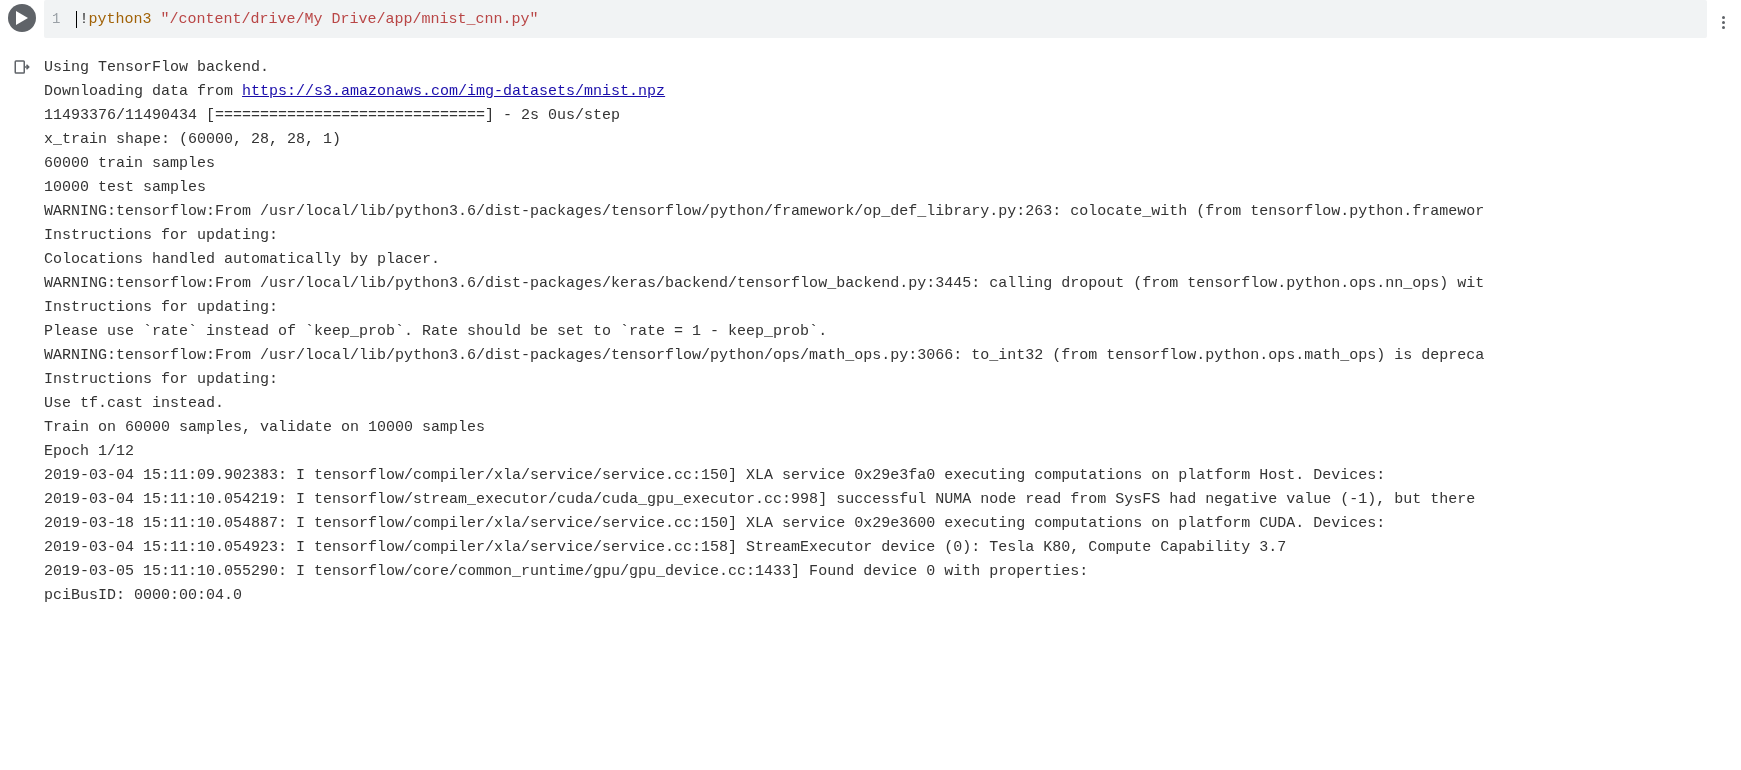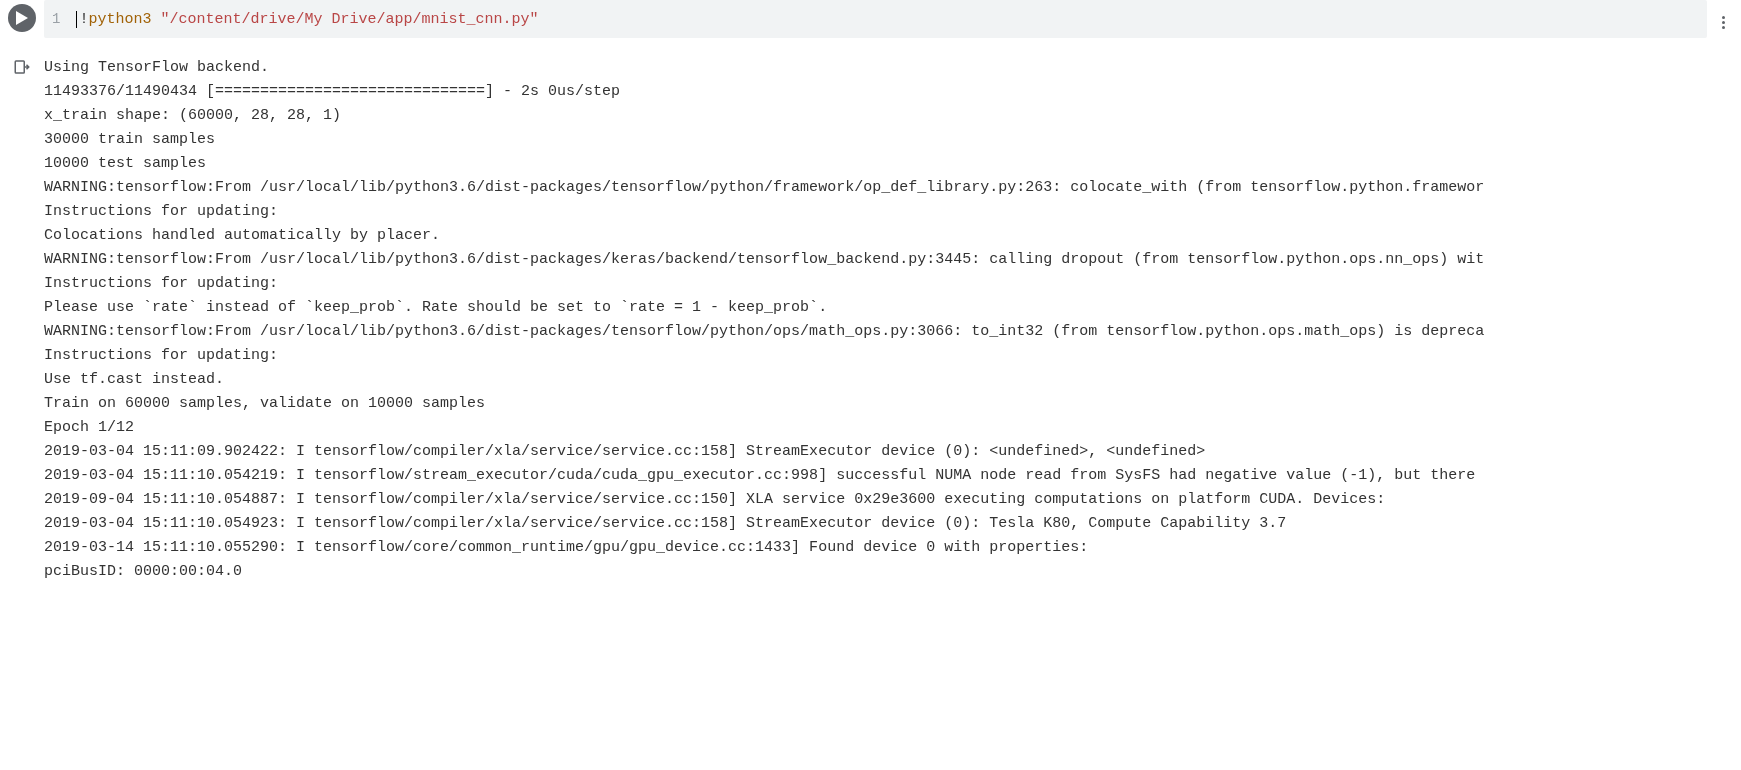--- a/index.html
+++ b/index.html
@@ -146,35 +146,36 @@
   <div class="output-gutter">
     <div class="output-indicator">
       <svg viewBox="0 0 24 24" fill="none" stroke="#5f6368" stroke-width="2">
         <rect x="3" y="4" width="12" height="16" rx="1"></rect>
         <path d="M15 12 L21 12 M18 9 L21 12 L18 15"></path>
       </svg>
     </div>
   </div>
   <div class="output-body">
     <div>Using TensorFlow backend.</div>
+    <div><span>Downloading data from </span><a href="#">https://s3.amazonaws.com/img-datasets/mnist.npz</a></div>
     <div>11493376/11490434 [==============================] - 2s 0us/step</div>
     <div>x_train shape: (60000, 28, 28, 1)</div>
-    <div>30000 train samples</div>
+    <div>60000 train samples</div>
     <div>10000 test samples</div>
     <div>WARNING:tensorflow:From /usr/local/lib/python3.6/dist-packages/tensorflow/python/framework/op_def_library.py:263: colocate_with (from tensorflow.python.framewor</div>
     <div>Instructions for updating:</div>
     <div>Colocations handled automatically by placer.</div>
     <div>WARNING:tensorflow:From /usr/local/lib/python3.6/dist-packages/keras/backend/tensorflow_backend.py:3445: calling dropout (from tensorflow.python.ops.nn_ops) wit</div>
     <div>Instructions for updating:</div>
     <div>Please use `rate` instead of `keep_prob`. Rate should be set to `rate = 1 - keep_prob`.</div>
     <div>WARNING:tensorflow:From /usr/local/lib/python3.6/dist-packages/tensorflow/python/ops/math_ops.py:3066: to_int32 (from tensorflow.python.ops.math_ops) is depreca</div>
     <div>Instructions for updating:</div>
     <div>Use tf.cast instead.</div>
     <div>Train on 60000 samples, validate on 10000 samples</div>
     <div>Epoch 1/12</div>
-    <div>2019-03-04 15:11:09.902422: I tensorflow/compiler/xla/service/service.cc:158]   StreamExecutor device (0): &lt;undefined&gt;, &lt;undefined&gt;</div>
+    <div>2019-03-04 15:11:09.902383: I tensorflow/compiler/xla/service/service.cc:150] XLA service 0x29e3fa0 executing computations on platform Host. Devices:</div>
     <div>2019-03-04 15:11:10.054219: I tensorflow/stream_executor/cuda/cuda_gpu_executor.cc:998] successful NUMA node read from SysFS had negative value (-1), but there </div>
-    <div>2019-09-04 15:11:10.054887: I tensorflow/compiler/xla/service/service.cc:150] XLA service 0x29e3600 executing computations on platform CUDA. Devices:</div>
+    <div>2019-03-18 15:11:10.054887: I tensorflow/compiler/xla/service/service.cc:150] XLA service 0x29e3600 executing computations on platform CUDA. Devices:</div>
     <div>2019-03-04 15:11:10.054923: I tensorflow/compiler/xla/service/service.cc:158]   StreamExecutor device (0): Tesla K80, Compute Capability 3.7</div>
-    <div>2019-03-14 15:11:10.055290: I tensorflow/core/common_runtime/gpu/gpu_device.cc:1433] Found device 0 with properties:</div>
+    <div>2019-03-05 15:11:10.055290: I tensorflow/core/common_runtime/gpu/gpu_device.cc:1433] Found device 0 with properties:</div>
     <div>pciBusID: 0000:00:04.0</div>
   </div>
 </div>
 
 </body></html>

